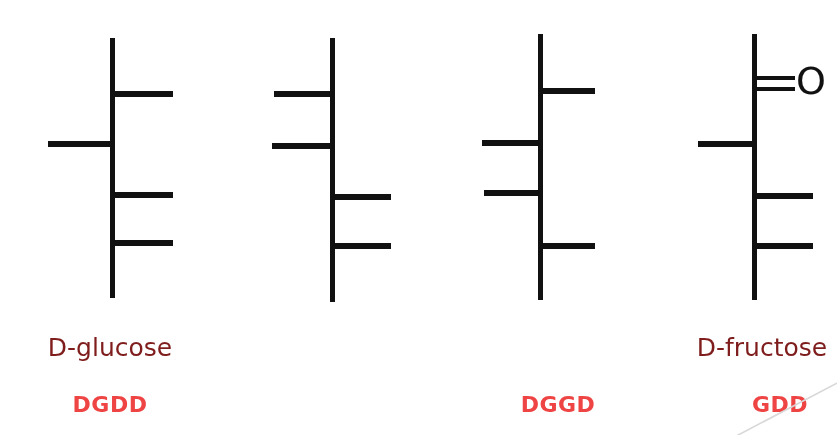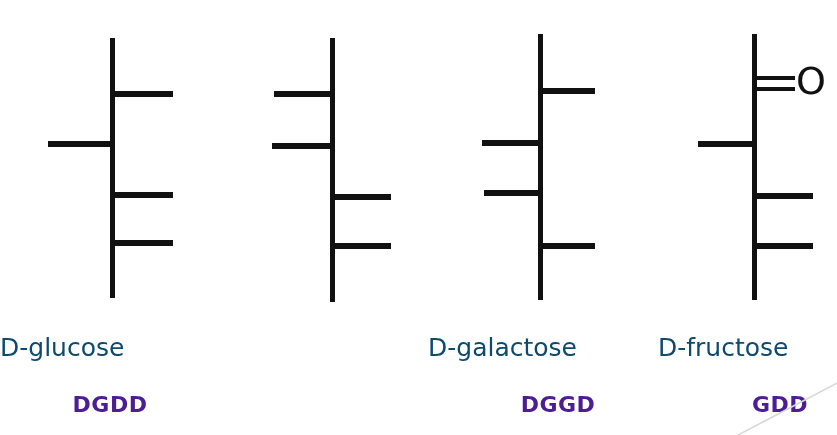--- a/index.html
+++ b/index.html
@@ -57,32 +57,33 @@
     font-weight: 400;
     letter-spacing: 0;
   }
 
   
   .name-label {
     position: absolute;
     font-family: "DejaVu Sans", sans-serif;
     font-size: 25px;
     line-height: 30px;
-    color: #0c4a6e;
+    color: #7f1d1d;
     font-weight: 400;
     white-space: nowrap;
+    text-align: center;
   }
 
   
   .code-label {
     position: absolute;
     font-family: "DejaVu Sans", sans-serif;
     font-size: 22px;
     line-height: 26px;
-    color: #4c1d95;
+    color: #ef4444;
     font-weight: 700;
     white-space: nowrap;
     text-align: center;
     letter-spacing: 0.5px;
   }
 
   
   .corner-artifact {
     position: absolute;
     right: -6px;
@@ -117,21 +118,20 @@
     <div class="bond" style="left:333px; top:243px; width:58px;"></div>
   </div>
 
   <div class="structure">
     <div class="backbone" style="left:538px; top:34px; height:266px;"></div>
     <div class="bond" style="left:541px; top:88px; width:54px;"></div>
     <div class="bond" style="left:482px; top:140px; width:58px;"></div>
     <div class="bond" style="left:484px; top:190px; width:56px;"></div>
     <div class="bond" style="left:541px; top:243px; width:54px;"></div>
   </div>
-  <div class="name-label" style="left:428px; top:333px; width:224px;">D-galactose</div>
   <div class="code-label" style="left:448px; top:392px; width:220px;">DGGD</div>
 
   <div class="structure">
     <div class="backbone" style="left:752px; top:34px; height:266px;"></div>
 
     <div class="dbond-line" style="left:755px; top:76px; width:40px;"></div>
     <div class="dbond-line" style="left:755px; top:87px; width:40px;"></div>
     <div class="atom-o" style="left:796px; top:62px;">O</div>
 
     <div class="bond" style="left:698px; top:141px; width:56px;"></div>

